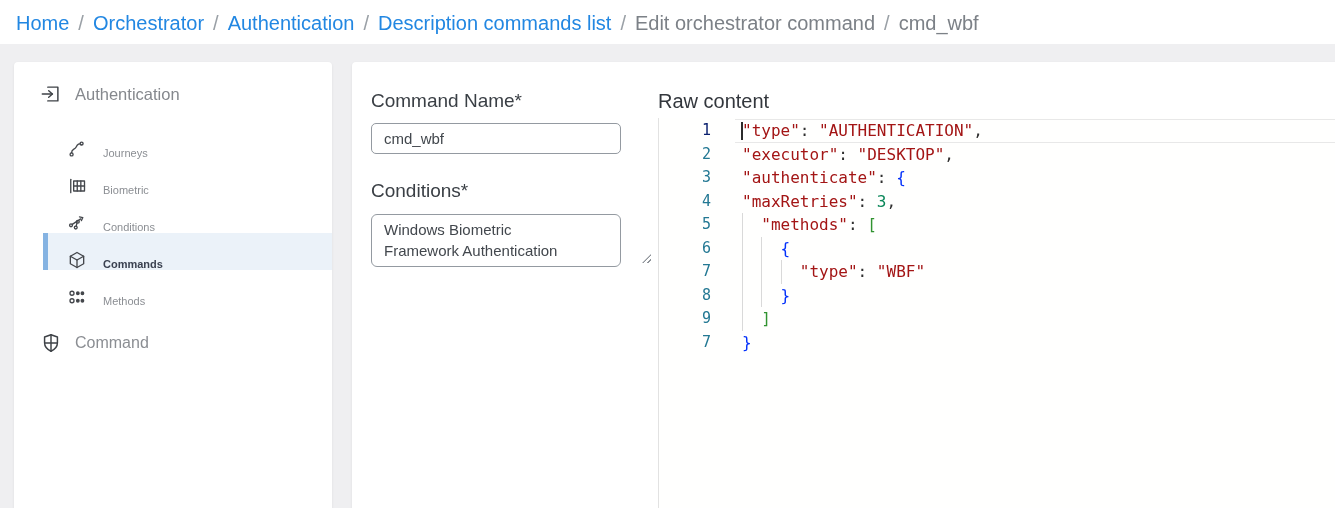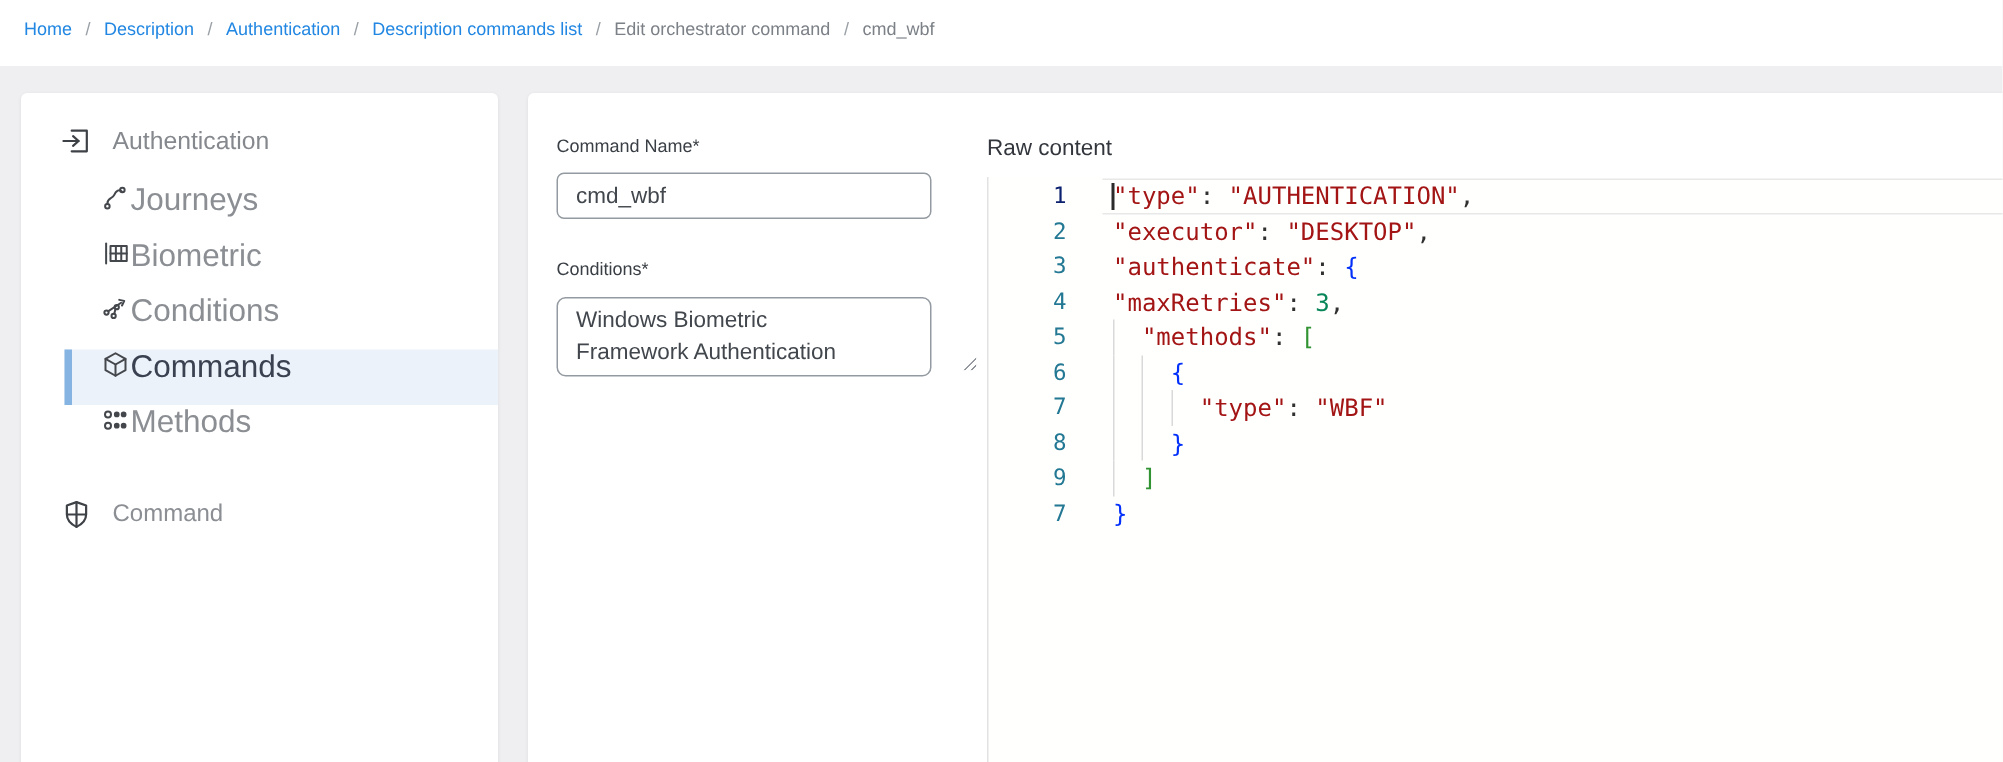--- a/index.html
+++ b/index.html
@@ -29,71 +29,71 @@
   *{margin:0;padding:0;box-sizing:border-box;}
   html,body{width:1335px;height:508px;overflow:hidden;}
   body{
     position:relative;
     background:#efeff1;
     font-family:"Liberation Sans","DejaVu Sans",sans-serif;
     -webkit-font-smoothing:antialiased;
   }
   
   .topbar{position:absolute;top:0;left:0;right:0;height:44px;background:#ffffff;}
-  .breadcrumb{display:flex;align-items:center;gap:9px;padding:12px 0 0 16px;font-size:12px;}
+  .breadcrumb{display:flex;align-items:center;gap:9px;padding:12px 0 0 16px;font-size:20px;}
   .bc-item{color:var(--breadcrumb-gray);text-decoration:none;white-space:nowrap;}
   .bc-item.link{color:var(--link-blue);}
   .bc-sep{color:var(--separator-gray);}
   
   .card{position:absolute;top:62px;background:#ffffff;border-radius:4px;box-shadow:0 1px 3px rgba(0,0,0,0.07);}
   .sidebar-card{left:14px;width:318px;height:460px;}
   .main-card{left:352px;width:992px;height:460px;}
   
   .side-header{display:flex;align-items:center;gap:13px;padding:21px 0 0 26px;color:#85888d;font-size:16.5px;cursor:pointer;}
   .side-header .icn{color:#3e4247;}
   .icn{display:inline-flex;flex:none;}
   .icn svg{display:block;}
   .side-list{margin-top:17px;}
   .side-item{
-    position:relative;display:flex;align-items:flex-start;gap:0;
+    position:relative;display:flex;align-items:flex-end;gap:16px;
     height:37px;margin-left:29px;padding-left:24px;
-    color:var(--sidebar-text);font-size:21px;cursor:pointer;
+    color:var(--sidebar-text);font-size:11px;cursor:pointer;
   }
   .side-item .icn{color:var(--icon-gray);}
-  .side-item.active{background:var(--active-bg);color:var(--sidebar-active-text);font-weight:normal;}
+  .side-item.active{background:var(--active-bg);color:var(--sidebar-active-text);font-weight:bold;}
   .side-item.active::before{
     content:"";position:absolute;left:0;top:0;bottom:0;width:5px;background:var(--accent-bar);
   }
   .side-footer{margin-top:17px;}
   .side-root-item{display:flex;align-items:center;gap:13px;height:37px;padding-left:26px;color:var(--sidebar-text);font-size:16px;cursor:pointer;}
   .side-root-item .icn{color:#3e4247;}
   
   .form-col{position:absolute;left:19px;top:28px;width:250px;}
-  .field-label{font-size:12px;color:var(--label-color);display:block;}
+  .field-label{font-size:19px;color:var(--label-color);display:block;}
   .text-input{
     display:block;width:250px;height:31px;margin-top:11px;
     border:1px solid var(--input-border);border-radius:5px;
     padding:0 12px;font-size:15px;color:var(--input-text);
     font-family:"Liberation Sans","DejaVu Sans",sans-serif;background:#fff;outline:none;
   }
   .desc-label{display:block;margin-top:26px;}
   .ta-wrap{position:relative;margin-top:12px;width:284px;}
   .text-area{
     display:block;width:250px;height:53px;resize:none;
     border:1px solid var(--input-border);border-radius:6px;
     padding:4px 12px;font-size:15px;line-height:21px;color:var(--input-text);
     font-family:"Liberation Sans","DejaVu Sans",sans-serif;background:#fff;outline:none;overflow:hidden;
   }
   .resize-handle{
     position:absolute;right:4px;bottom:4px;width:9px;height:9px;cursor:nwse-resize;
     background:repeating-linear-gradient(-45deg,transparent 0 2px,#8f949a 2px 3.2px);
     clip-path:polygon(100% 0,100% 100%,0 100%);
   }
   
-  .raw-label{position:absolute;left:306px;top:28px;font-size:15px;color:#33373d;}
+  .raw-label{position:absolute;left:306px;top:28px;font-size:20px;color:#33373d;}
   .editor{
     position:absolute;left:306px;top:56px;right:0;bottom:0;
     border-left:1px solid var(--editor-border);
     background:#fffffe;
     font-family:"DejaVu Sans Mono","Liberation Mono",monospace;
     font-size:16px;cursor:text;
   }
   .code-lines{position:absolute;top:1px;left:0;right:0;}
   .code-line{position:relative;height:23.5px;line-height:23.5px;}
   .ln{
@@ -116,21 +116,21 @@
   .tk-b1{color:var(--code-b1);}
   .tk-b2{color:var(--code-b2);}
 </style>
 </head>
 <body>
 
 <header class="topbar">
   <nav class="breadcrumb">
       <a class="bc-item link" href="#">Home</a>
       <span class="bc-sep">/</span>
-      <a class="bc-item link" href="#">Description</a>
+      <a class="bc-item link" href="#">Orchestrator</a>
       <span class="bc-sep">/</span>
       <a class="bc-item link" href="#">Authentication</a>
       <span class="bc-sep">/</span>
       <a class="bc-item link" href="#">Description commands list</a>
       <span class="bc-sep">/</span>
       <span class="bc-item">Edit orchestrator command</span>
       <span class="bc-sep">/</span>
       <span class="bc-item">cmd_wbf</span>
     </nav>
 </header>

